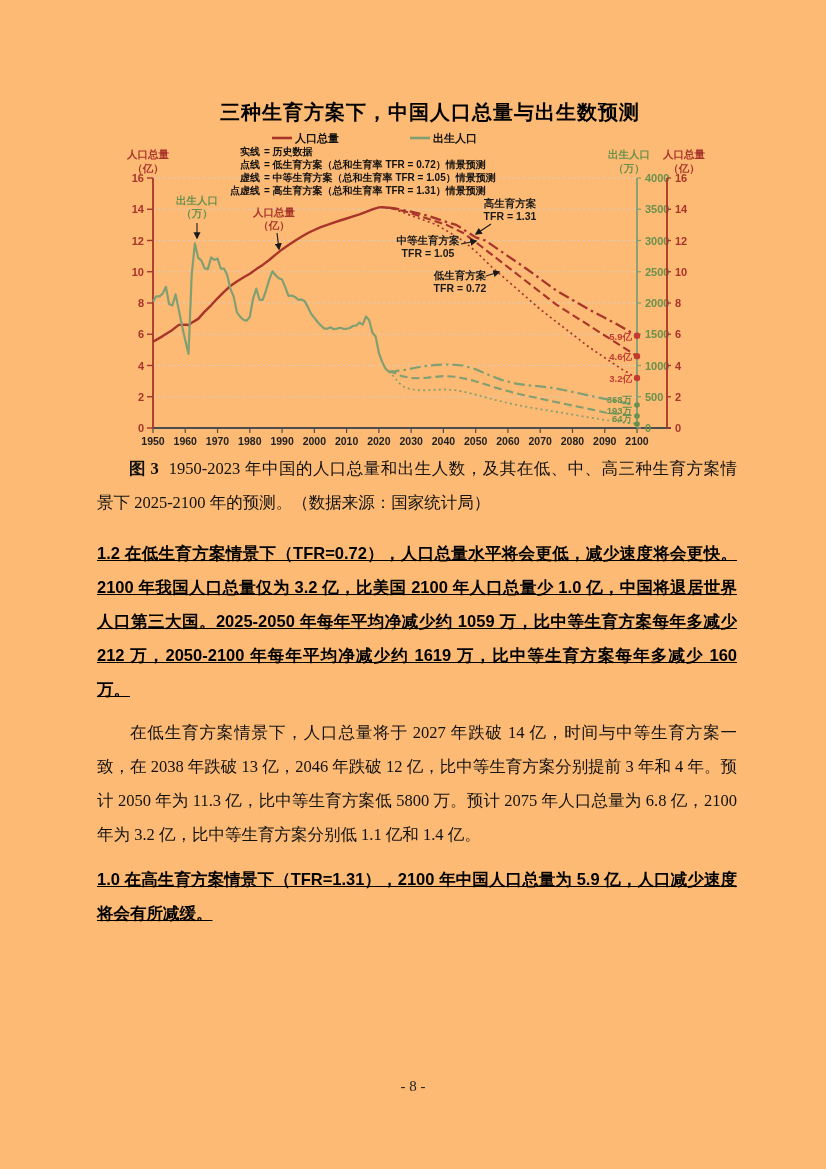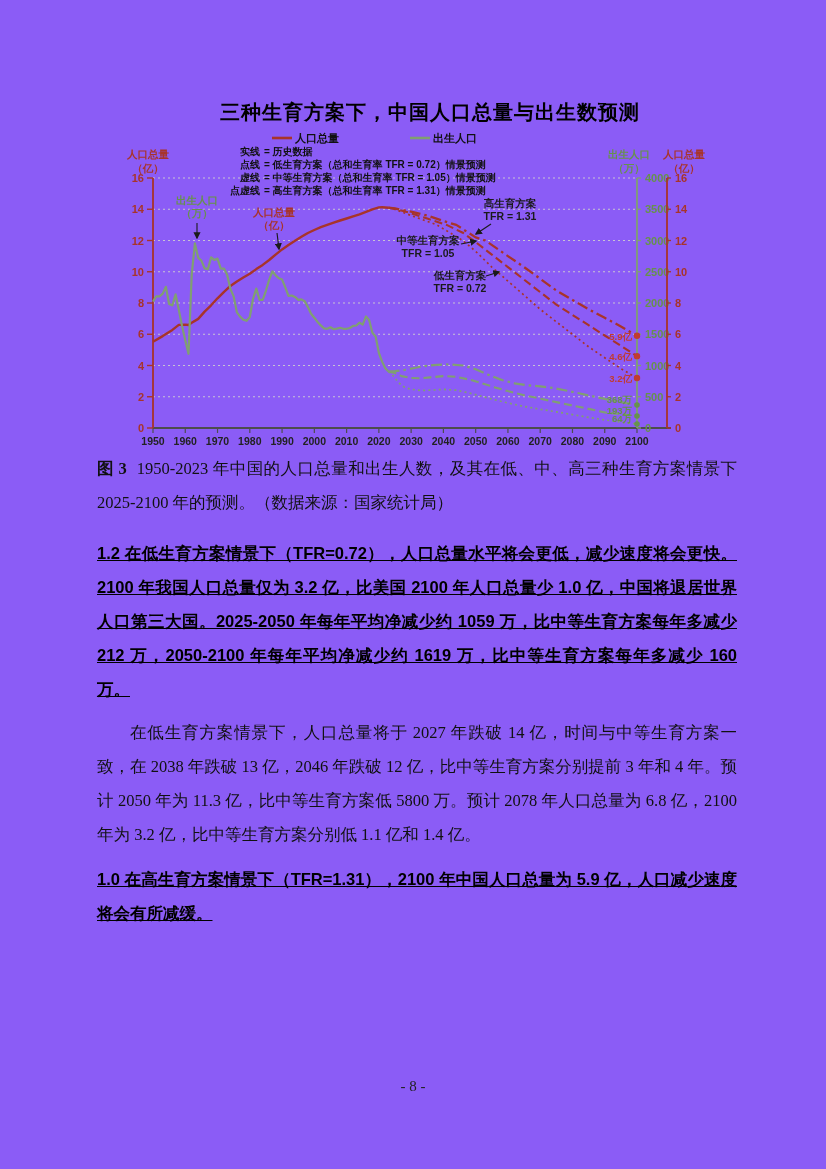--- a/index.html
+++ b/index.html
@@ -1,22 +1,22 @@
 <!DOCTYPE html>
 <html><head>
 <meta charset="utf-8">
 <style>
   html,body{margin:0;padding:0;background:#888;}
-  .page{position:relative;width:826px;height:1169px;background:#8b5cf6;overflow:hidden;margin:0 auto;}
+  .page{position:relative;width:826px;height:1169px;background:#fdba74;overflow:hidden;margin:0 auto;}
   .chart-title{position:absolute;left:40px;top:99px;width:780px;text-align:center;
     font:700 20px "Liberation Sans","DejaVu Sans",sans-serif;color:#000;letter-spacing:1px;}
   svg.chart{position:absolute;left:90px;top:92px;}
   .caption{position:absolute;left:97px;top:452px;width:640px;
     font:16.5px/34px "Liberation Serif","DejaVu Serif",serif;color:#111;text-align:justify;}
-  .caption .cap-label{font-weight:700;margin-right:10px;}
+  .caption .cap-label{font-weight:700;margin-right:10px;margin-left:32px;}
   .bodytext{position:absolute;left:97px;top:536px;width:640px;color:#111;text-align:justify;}
   .bodytext p{margin:0;font:16.5px/34px "Liberation Serif","DejaVu Serif",serif;}
   .bodytext p + p{margin-top:10px;}
   .bodytext p.bold{font:700 16.5px/34px "Liberation Sans","DejaVu Sans",sans-serif;color:#000;text-decoration:underline;}
   .bodytext p.indent{text-indent:2em;}
   .pagenum{position:absolute;left:0;top:1078px;width:100%;text-align:center;
     font:15px "Liberation Serif","DejaVu Serif",serif;color:#222;}
   
   .xt{font:700 10.5px "Liberation Sans","DejaVu Sans",sans-serif;fill:#222;}
   .yt{font:700 11px "Liberation Sans","DejaVu Sans",sans-serif;}
@@ -208,19 +208,19 @@
         <text x="174" y="89" class="ls">= 中等生育方案（总和生育率 TFR = 1.05）情景预测</text>
         <text x="170" y="102" text-anchor="end" class="ls">点虚线</text>
         <text x="174" y="102" class="ls">= 高生育方案（总和生育率 TFR = 1.31）情景预测</text>
       </g>
     </svg>
 
   <div class="caption"><span class="cap-label">图 3</span><span>1950-2023 年中国的人口总量和出生人数，及其在低、中、高三种生育方案情景下 2025-2100 年的预测。（数据来源：国家统计局）</span></div>
 
   <div class="bodytext">
     <p class="bold">1.2 在低生育方案情景下（TFR=0.72），人口总量水平将会更低，减少速度将会更快。2100 年我国人口总量仅为 3.2 亿，比美国 2100 年人口总量少 1.0 亿，中国将退居世界人口第三大国。2025-2050 年每年平均净减少约 1059 万，比中等生育方案每年多减少 212 万，2050-2100 年每年平均净减少约 1619 万，比中等生育方案每年多减少 160 万。</p>
-    <p class="indent">在低生育方案情景下，人口总量将于 2027 年跌破 14 亿，时间与中等生育方案一致，在 2038 年跌破 13 亿，2046 年跌破 12 亿，比中等生育方案分别提前 3 年和 4 年。预计 2050 年为 11.3 亿，比中等生育方案低 5800 万。预计 2078 年人口总量为 6.8 亿，2100 年为 3.2 亿，比中等生育方案分别低 1.1 亿和 1.4 亿。</p>
+    <p class="indent">在低生育方案情景下，人口总量将于 2027 年跌破 14 亿，时间与中等生育方案一致，在 2038 年跌破 13 亿，2046 年跌破 12 亿，比中等生育方案分别提前 3 年和 4 年。预计 2050 年为 11.3 亿，比中等生育方案低 5800 万。预计 2075 年人口总量为 6.8 亿，2100 年为 3.2 亿，比中等生育方案分别低 1.1 亿和 1.4 亿。</p>
     <p class="bold">1.0 在高生育方案情景下（TFR=1.31），2100 年中国人口总量为 5.9 亿，人口减少速度将会有所减缓。</p>
   </div>
 
   <div class="pagenum">- 8 -</div>
 
 </div>
 
 </body></html>

